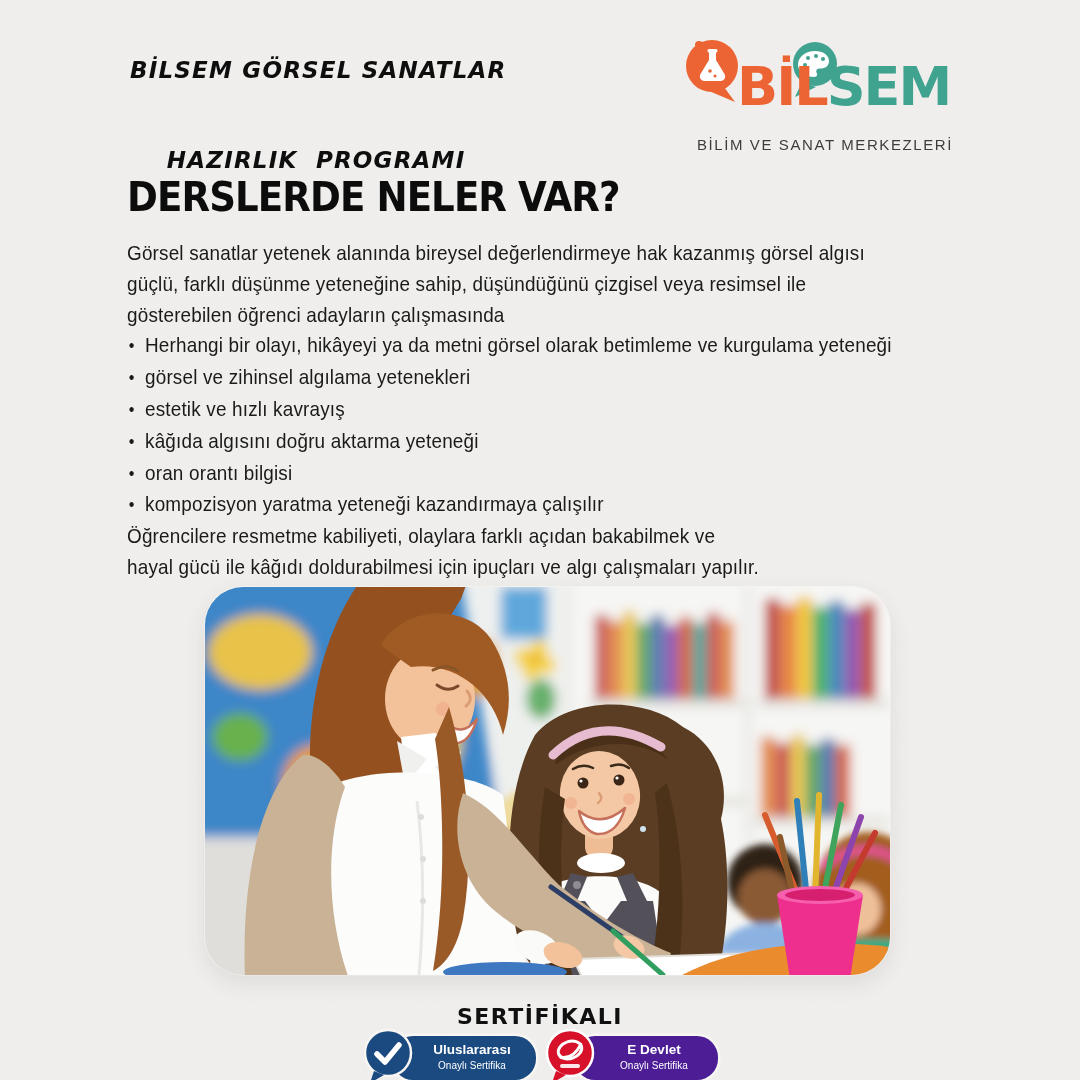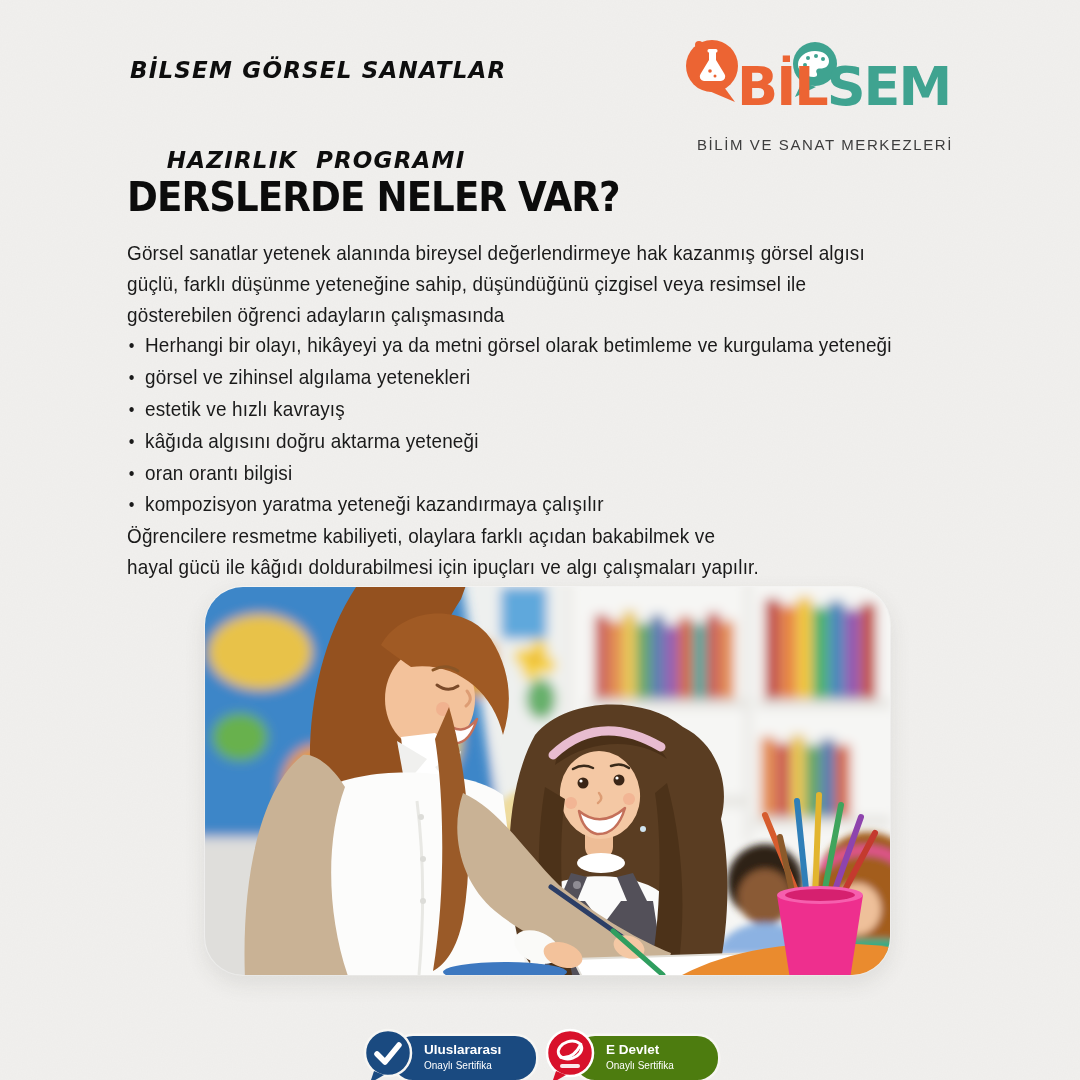--- a/index.html
+++ b/index.html
@@ -45,24 +45,24 @@
 
   
   .cert-heading{left:0;top:1004px;width:1080px;text-align:center;
     font-family:"DejaVu Sans",sans-serif;font-weight:800;font-size:22px;
     letter-spacing:1.5px;color:#101010;}
   .badges{left:0;top:1032px;width:1080px;display:flex;justify-content:center;
     gap:8px;align-items:flex-start;}
   .badge{position:relative;display:flex;align-items:center;height:50px;}
   .badge-circle{position:relative;z-index:2;flex:0 0 auto;margin-right:-24px;}
   .badge-pill{position:relative;z-index:1;color:#fff;border-radius:21px;
-    padding:5px 16px 6px 32px;text-align:left;box-shadow:0 0 0 2.5px #f7f6f3;
+    padding:5px 16px 6px 32px;text-align:center;box-shadow:0 0 0 2.5px #f7f6f3;
     min-width:96px;margin-top:2px;}
   .badge-blue .badge-pill{background:#1a4a80;}
-  .badge-red .badge-pill{background:#4d7c0f;}
+  .badge-red .badge-pill{background:#4c1d95;}
   .badge-title{font-weight:700;font-size:13.5px;line-height:17px;white-space:nowrap;}
   .badge-subtitle{font-weight:400;font-size:10px;line-height:16px;white-space:nowrap;}
 </style>
 </head>
 <body>
 
 <div class="canvas">
 
   <svg class="noise" width="1080" height="1080" aria-hidden="true">
     <filter id="grain">
@@ -283,20 +283,21 @@
           <line x1="632" y1="318" x2="670" y2="246" stroke="#c43a2e" stroke-width="6" stroke-linecap="round"></line>
           <line x1="590" y1="318" x2="575" y2="250" stroke="#8b5a2b" stroke-width="6" stroke-linecap="round"></line>
           <path d="M572,308 L658,308 L645,392 L585,392 Z" fill="#ee2f8e"></path>
           <ellipse cx="615" cy="308" rx="43" ry="9" fill="#f65fae"></ellipse>
           <ellipse cx="615" cy="308" rx="35" ry="6" fill="#d6206f"></ellipse>
         </g>
       </g>
     </svg>
   </div>
 
+  <div class="layer cert-heading">SERTİFİKALI</div>
 
   <div class="layer badges">
     <div class="badge badge-blue">
       <svg class="badge-circle" width="54" height="58" viewBox="0 0 54 58">
         <circle cx="26" cy="25" r="23" fill="#1a4a80" stroke="#f7f6f3" stroke-width="2.5"></circle>
         <path d="M12,43 L8,55 L22,47 Z" fill="#1a4a80"></path>
         <path d="M15,26 L23,34 L37,17" fill="none" stroke="#ffffff" stroke-width="5.5" stroke-linecap="round" stroke-linejoin="round"></path>
       </svg>
       <div class="badge-pill">
         <div class="badge-title">Uluslararası</div>

